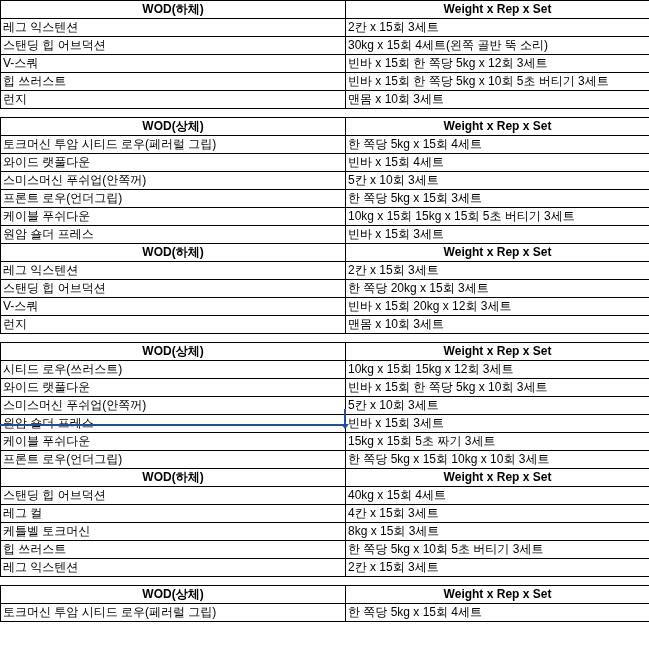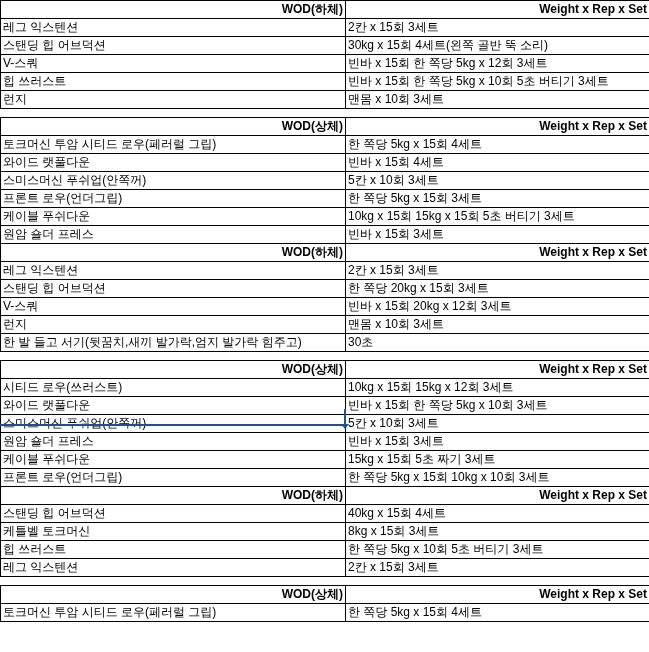--- a/index.html
+++ b/index.html
@@ -30,21 +30,21 @@
   table.wod td {
     border: 1px solid #000000;
     height: 17px;
     padding: 0 2px;
     vertical-align: middle;
     white-space: nowrap;
     overflow: hidden;
     line-height: 15px;
   }
   td.hdr {
-    text-align: right;
+    text-align: center;
     font-weight: bold;
     margin-left: 21px;
   }
   tr.spacer-row td {
     border: none;
     height: 8px;
     padding: 0;
   }
   .cursor-marker {
     position: absolute;
@@ -151,24 +151,20 @@
         <td>한 쪽당 20kg x 15회 3세트</td>
       </tr>
       <tr>
         <td>V-스쿼</td>
         <td>빈바 x 15회 20kg x 12회 3세트</td>
       </tr>
       <tr>
         <td>런지</td>
         <td>맨몸 x 10회 3세트</td>
       </tr>
-      <tr>
-        <td>한 발 들고 서기(뒷꿈치,새끼 발가락,엄지 발가락 힘주고)</td>
-        <td>30초</td>
-      </tr>
 
       <tr class="spacer-row">
           <td></td>
           <td></td>
         </tr>
 
       <tr>
         <td class="hdr">WOD(상체)</td>
         <td class="hdr">Weight x Rep x Set</td>
       </tr>
@@ -197,20 +193,24 @@
         <td>한 쪽당 5kg x 15회 10kg x 10회 3세트</td>
       </tr>
 
       <tr>
         <td class="hdr">WOD(하체)</td>
         <td class="hdr">Weight x Rep x Set</td>
       </tr>
       <tr>
         <td>스탠딩 힙 어브덕션</td>
         <td>40kg x 15회 4세트</td>
+      </tr>
+      <tr>
+        <td>레그 컬</td>
+        <td>4칸 x 15회 3세트</td>
       </tr>
       <tr>
         <td>케틀벨 토크머신</td>
         <td>8kg x 15회 3세트</td>
       </tr>
       <tr>
         <td>힙 쓰러스트</td>
         <td>한 쪽당 5kg x 10회 5초 버티기 3세트</td>
       </tr>
       <tr>

